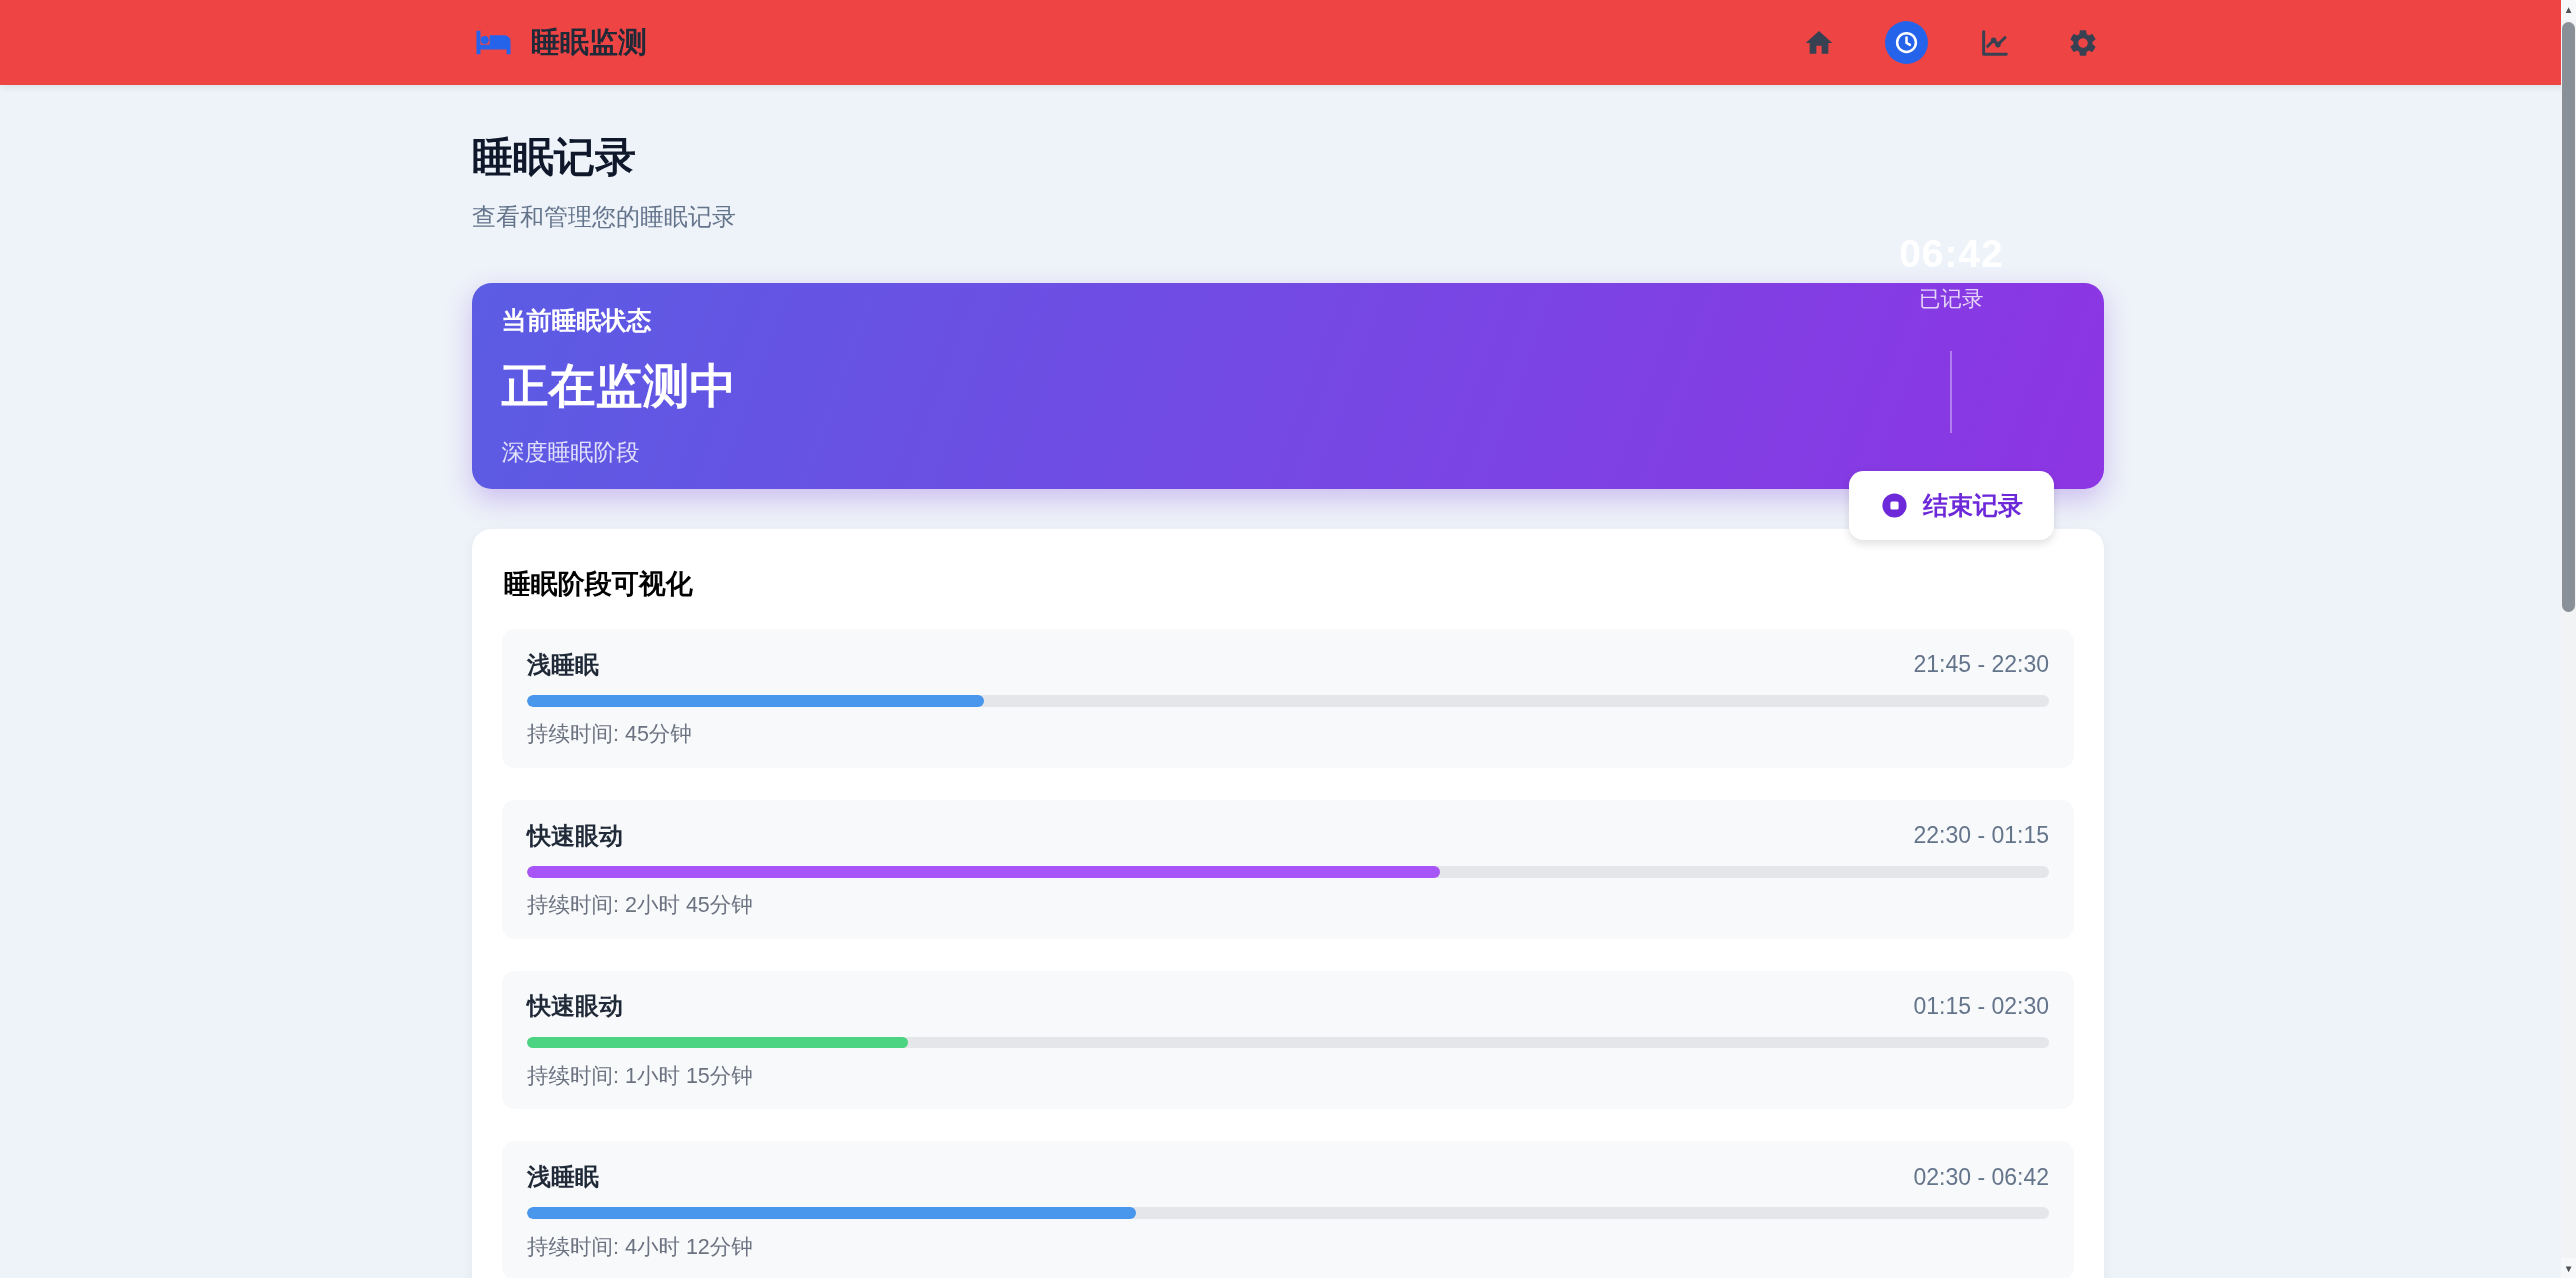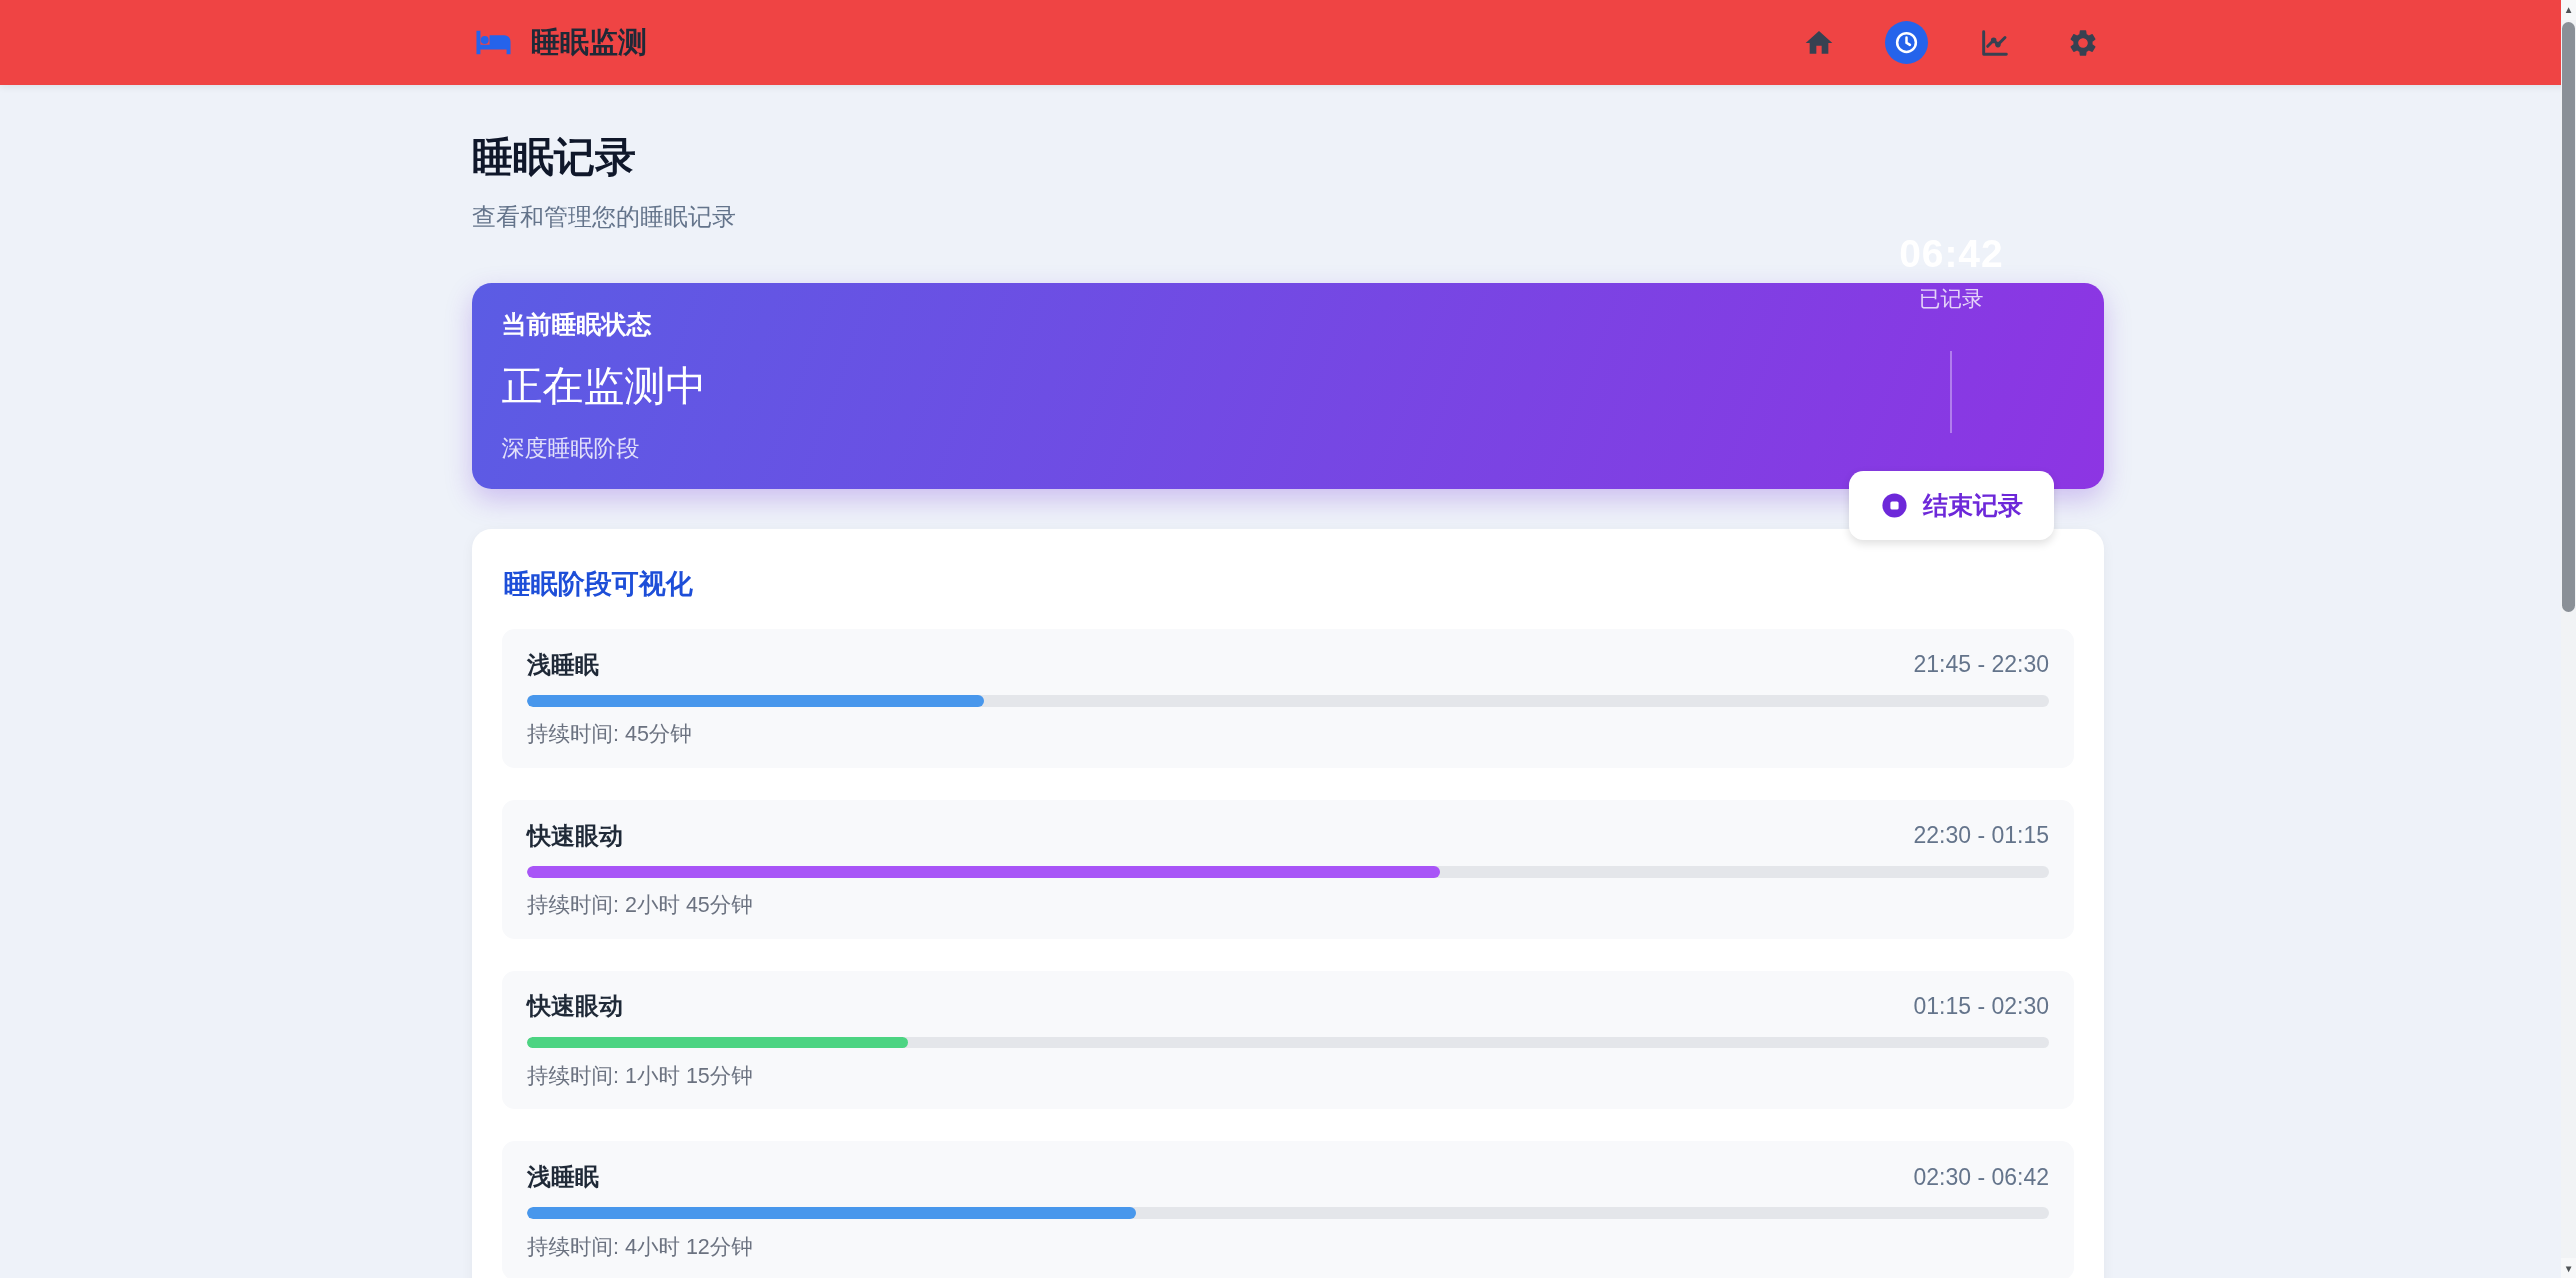--- a/index.html
+++ b/index.html
@@ -37,42 +37,42 @@
   .page-title { font-size:41px; font-weight:700; color:#0f172a; }
   .page-subtitle { font-size:24px; color:#64748b; margin-top:16px; }
   
   .status-card {
     margin-top:50px; height:206px; border-radius:19.7px;
     padding:0 50px 0 29.5px;
     display:flex; align-items:center; justify-content:space-between;
     color:#fff; box-shadow:0 10.7px 27px rgba(109,40,217,.25);
   }
   .status-label { font-size:25px; font-weight:600; margin-bottom:18px; }
-  .status-value { font-size:41px; font-weight:400; margin-bottom:19.7px; }
+  .status-value { font-size:47px; font-weight:700; margin-bottom:19.7px; }
   .status-stage { font-size:23px; opacity:.82; }
   .status-right { display:flex; align-items:center; gap:38px;flex-direction:column; }
   .timer { text-align:center; }
   .timer-value { font-size:39px; font-weight:700; letter-spacing:0.9px; }
   .timer-label { font-size:21.5px; opacity:.78; margin-top:7.2px; }
   .v-divider { width:1.8px; height:82px; background:rgba(255,255,255,.35); }
   .end-btn {
     display:flex; align-items:center; gap:14.3px;
     background:#ffffff; border:none; border-radius:14.3px;
     padding:18px 31px; cursor:pointer;
     font-family:inherit; font-size:25px; font-weight:700; color:#6d28d9;
     box-shadow:0 3.6px 9px rgba(0,0,0,.12);
   }
   .end-btn svg { width:29px; height:29px; }
   
   .card {
     background:#ffffff; border-radius:19.7px;
     box-shadow:0 3.6px 12.5px rgba(15,23,42,.05);
   }
   .stages-card { margin-top:40px; padding:30px 30px 3.6px 30px; }
-  .card-title { font-size:27px; font-weight:700; color:#1d4ed8; margin:7.2px 0 27px 1.8px; }
+  .card-title { font-size:27px; font-weight:700; color:#000000; margin:7.2px 0 27px 1.8px; }
   .stage-row {
     background:#f8f9fb; border-radius:12.5px;
     padding:19.7px 25px; margin-bottom:32px;
   }
   .stage-head { display:flex; justify-content:space-between; align-items:center; margin-bottom:14.3px; }
   .stage-name { font-size:24px; font-weight:700; color:#1f2937; }
   .stage-time { font-size:23px; color:#64748b; }
   .bar-track {
     height:11.6px; border-radius:6.3px; background:#e4e6ea;
     overflow:hidden; margin-bottom:12.5px;

